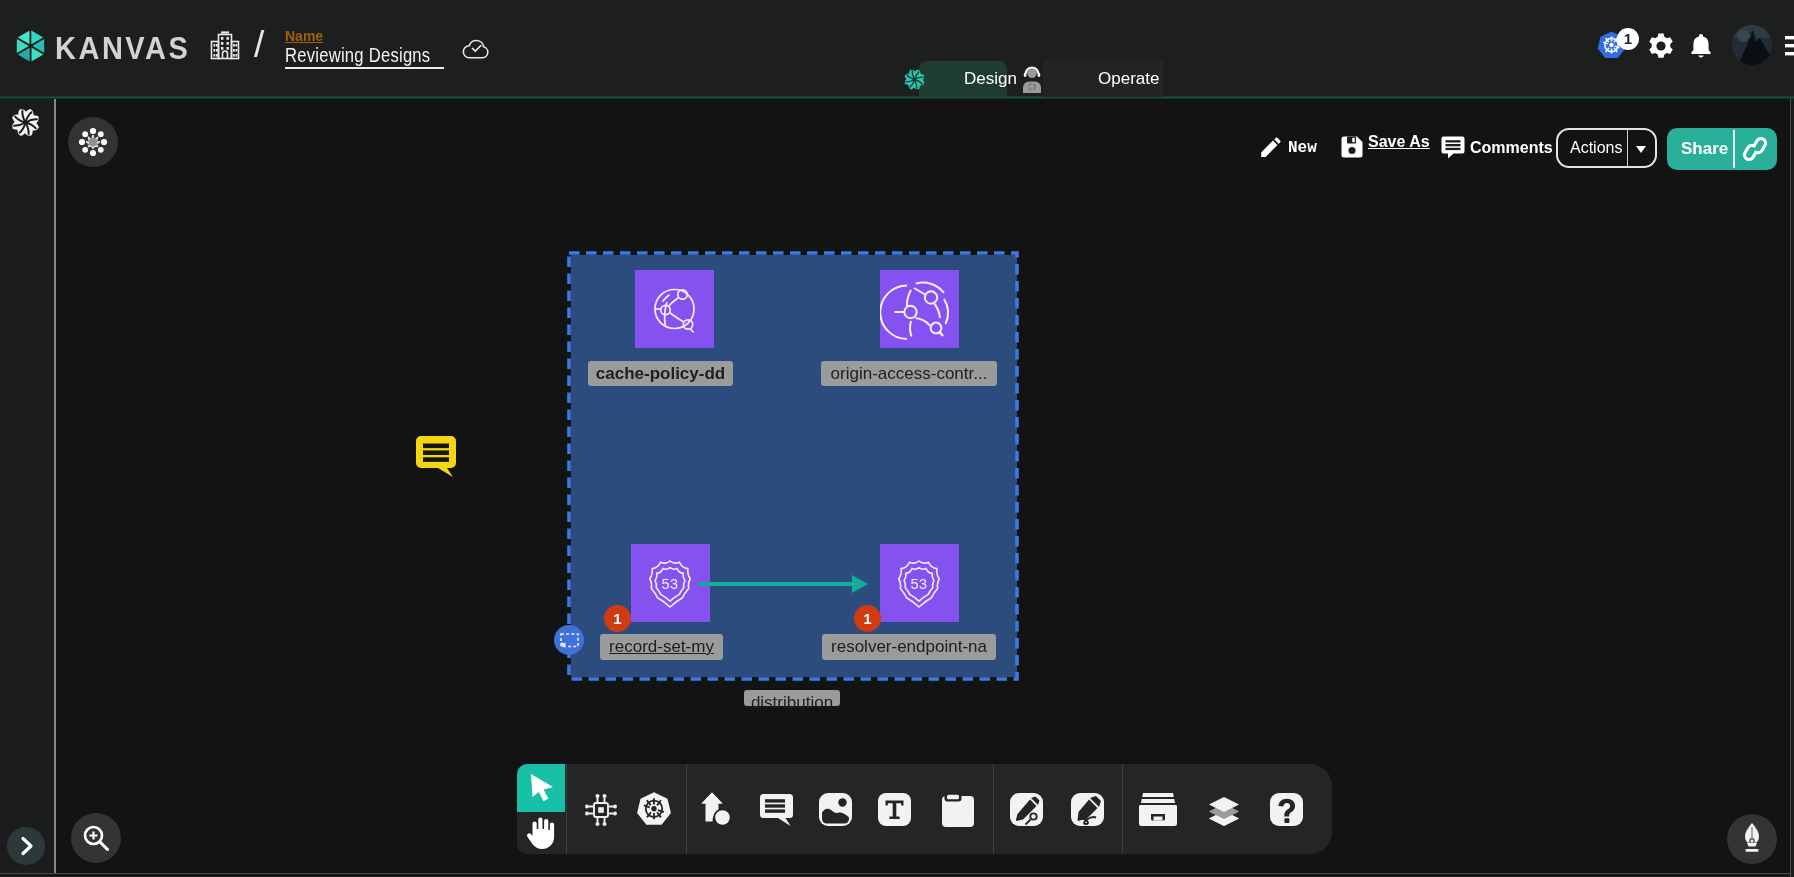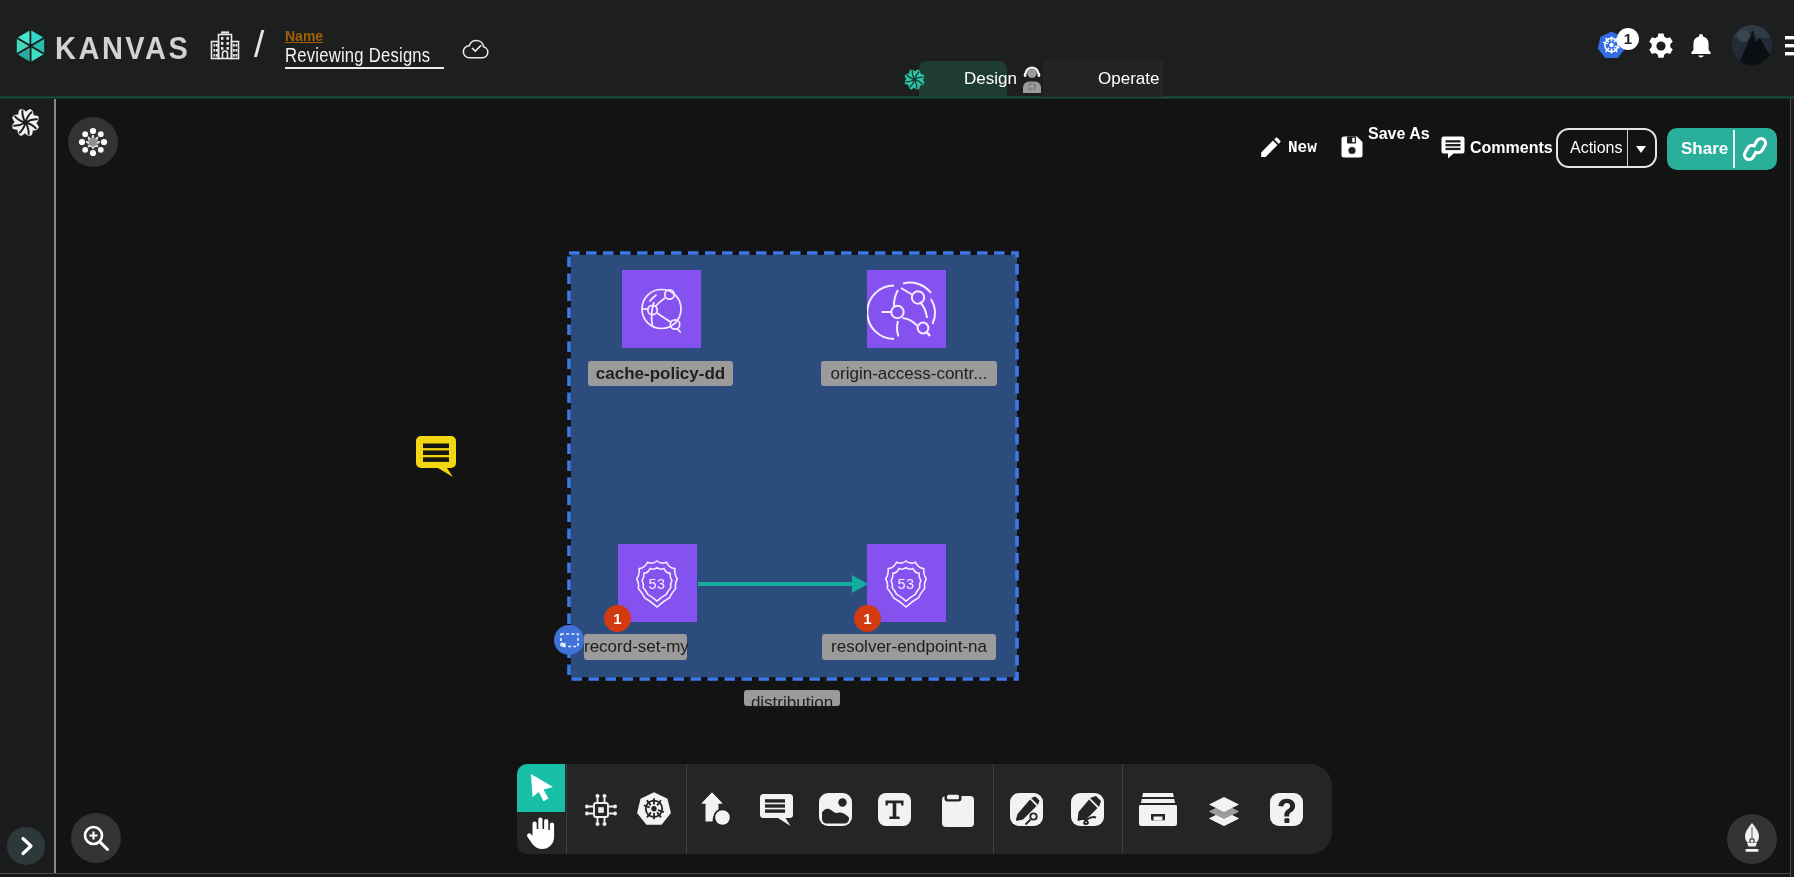--- a/index.html
+++ b/index.html
@@ -42,21 +42,21 @@
   #btn-share .txt { position:absolute; left:14px; top:11px; color:#fff; font-size:17px; font-weight:bold; }
 
   
   #leftstrip { position:absolute; left:0; top:99px; width:54px; height:778px; background:#1b1c1c; }
   #vline { position:absolute; left:54px; top:99px; width:1.5px; height:774px; background:#848a8a; }
   #gearcircle { position:absolute; left:68px; top:117px; width:50px; height:50px; border-radius:50%; background:#323334; }
 
   
   #navy { position:absolute; left:571px; top:255px; width:446px; height:422px; background:#2b4c7c; }
   #dashrect { position:absolute; left:567px; top:251px; width:452px; height:430px; }
-  .node { position:absolute; width:79px; height:78px; background:#8552f0; }
+  .node { position:absolute; width:79px; height:78px; background:#8552f0;margin-left:13px; }
   .nlabel { position:absolute; background:#9b9b9b; border-radius:3px; color:#202020;
     font-size:17px; text-align:center; line-height:25px; white-space:nowrap; }
   .badge { position:absolute; width:27px; height:27px; border-radius:50%; background:#d23a10;
     color:#fff; font-size:15px; font-weight:bold; text-align:center; line-height:27px; }
   #arrowline { position:absolute; left:698px; top:582px; width:154px; height:4px; background:#12ab9c; }
   #arrowhead { position:absolute; left:852px; top:575px; width:0; height:0;
     border-top:9px solid transparent; border-bottom:9px solid transparent; border-left:16px solid #12ab9c; }
   #bluecircle { position:absolute; left:554px; top:625px; width:30px; height:30px; border-radius:50%; background:#3f71d8; }
 
   
@@ -211,21 +211,21 @@
 <svg class="abs" style="left:1261px;top:137px" width="21" height="21" viewBox="0 0 21 21">
   <path fill="#fff" d="M13.2 2.3 l2.6 -2 l4 4 l-2 2.6 z M12 3.6 l4.5 4.5 L4.6 20 H0.2 v-4.4 z"></path>
 </svg>
 <div class="tbtxt" style="left:1288px; top:139px;font-family:Liberation Mono, monospace;">New</div>
 <svg class="abs" style="left:1341px;top:136px" width="22" height="22" viewBox="0 0 22 22">
   <path fill="#fff" d="M3 0.5 h13 l5.5 5.5 v13 a2.5 2.5 0 0 1 -2.5 2.5 H3 a2.5 2.5 0 0 1 -2.5 -2.5 v-16 A2.5 2.5 0 0 1 3 0.5 z"></path>
   <rect x="6" y="0.5" width="9" height="7" rx="1" fill="#1d1e1e"></rect>
   <rect x="11.2" y="1.8" width="2.6" height="4.4" rx="0.6" fill="#fff"></rect>
   <circle cx="11" cy="14.5" r="3.6" fill="#1d1e1e"></circle>
 </svg>
-<div class="tbtxt" style="left:1368px; top:125px;">Save As</div>
+<div class="tbtxt" style="left:1368px; top:133px;text-decoration:underline;">Save As</div>
 <svg class="abs" style="left:1441px;top:136px" width="24" height="23" viewBox="0 0 24 23">
   <path fill="#fff" d="M2.5 0.5 h19 a2 2 0 0 1 2 2 v13 a2 2 0 0 1 -2 2 h-9 l-5.5 5 v-5 h-4.5 a2 2 0 0 1 -2 -2 v-13 a2 2 0 0 1 2 -2 z"></path>
   <g fill="#1d1e1e">
       <rect x="4.5" y="4.2" width="15" height="2.3"></rect>
       <rect x="4.5" y="8" width="15" height="2.3"></rect>
       <rect x="4.5" y="11.8" width="15" height="2.3"></rect>
     </g>
 </svg>
 <div class="tbtxt" style="left:1470px; top:139px;">Comments</div>
 <div id="btn-actions">
@@ -354,21 +354,21 @@
     <path d="M0,-22.5 C2.8,-20.2 6.2,-19.8 9.5,-21.3 C11,-17.6 13.8,-15.4 17.8,-14.9 C17.4,-10.9 18.4,-7.4 20.2,-4.7 C18.6,-1.8 18.1,1.6 18.6,4.9 C16.2,7.7 13.9,11 12.5,14.2 C8.4,16.4 4.2,19.6 0,23.5 C-4.2,19.6 -8.4,16.4 -12.5,14.2 C-13.9,11 -16.2,7.7 -18.6,4.9 C-18.1,1.6 -18.6,-1.8 -20.2,-4.7 C-18.4,-7.4 -17.4,-10.9 -17.8,-14.9 C-13.8,-15.4 -11,-17.6 -9.5,-21.3 C-6.2,-19.8 -2.8,-20.2 0,-22.5 Z"></path>
     <path d="M0,-15.8 C2.2,-14.2 4.6,-13.9 7,-14.9 C8.2,-12.2 10.2,-10.5 13.1,-10.2 C12.8,-7.3 13.5,-4.8 14.9,-2.8 C13.7,-0.7 13.3,1.8 13.7,4.2 C11.9,6.2 10.3,8.6 9.3,10.9 C6.3,12.5 3.1,14.9 0,17.7 C-3.1,14.9 -6.3,12.5 -9.3,10.9 C-10.3,8.6 -11.9,6.2 -13.7,4.2 C-13.3,1.8 -13.7,-0.7 -14.9,-2.8 C-13.5,-4.8 -12.8,-7.3 -13.1,-10.2 C-10.2,-10.5 -8.2,-12.2 -7,-14.9 C-4.6,-13.9 -2.2,-14.2 0,-15.8 Z"></path>
     <text x="0" y="5.4" font-family="Liberation Sans, sans-serif" font-size="14.5" fill="#f4edff" stroke="none" text-anchor="middle" letter-spacing="0.5">53</text>
     </g>
   </svg>
 </div>
 <div id="arrowline"></div>
 <div id="arrowhead"></div>
 <div class="nlabel" style="left:588px; top:361px; width:145px; height:25px;font-weight:bold;">cache-policy-dd</div>
 <div class="nlabel" style="left:821px; top:361px; width:176px; height:25px;">origin-access-contr...</div>
-<div class="nlabel" style="left:584px; top:634px; width:103px; height:26px;">record-set-my</div>
+<div class="nlabel" style="left:600px; top:634px; width:123px; height:26px;text-decoration:underline;">record-set-my</div>
 <div class="nlabel" style="left:822px; top:634px; width:174px; height:26px;">resolver-endpoint-na</div>
 <div class="nlabel" style="left:744px; top:690px; width:96px; height:16px;">distribution</div>
 <div class="badge" style="left:604px; top:605px;">1</div>
 <div class="badge" style="left:854px; top:605px;">1</div>
 <div id="bluecircle">
   <svg width="30" height="30" viewBox="0 0 30 30">
     <rect x="7" y="9" width="17" height="12.5" fill="none" stroke="#e8efff" stroke-width="1.6" stroke-dasharray="3 2.2"></rect>
     <path d="M7.5 17 c1.6 1.4 2.9 1.4 4 0.6 v3 q-2 1.8 -4 0.6 z" fill="#e8efff"></path>
   </svg>
 </div>

